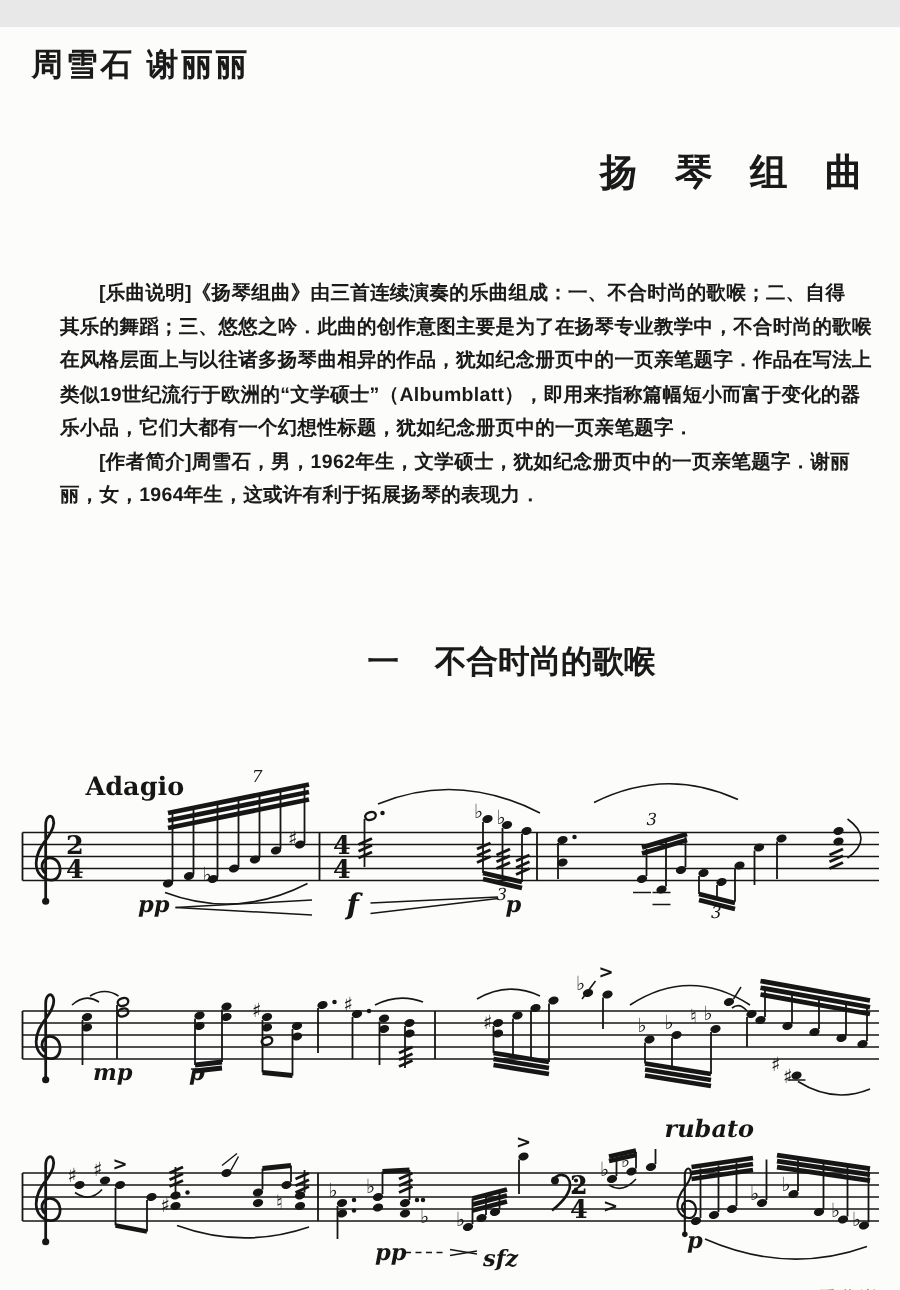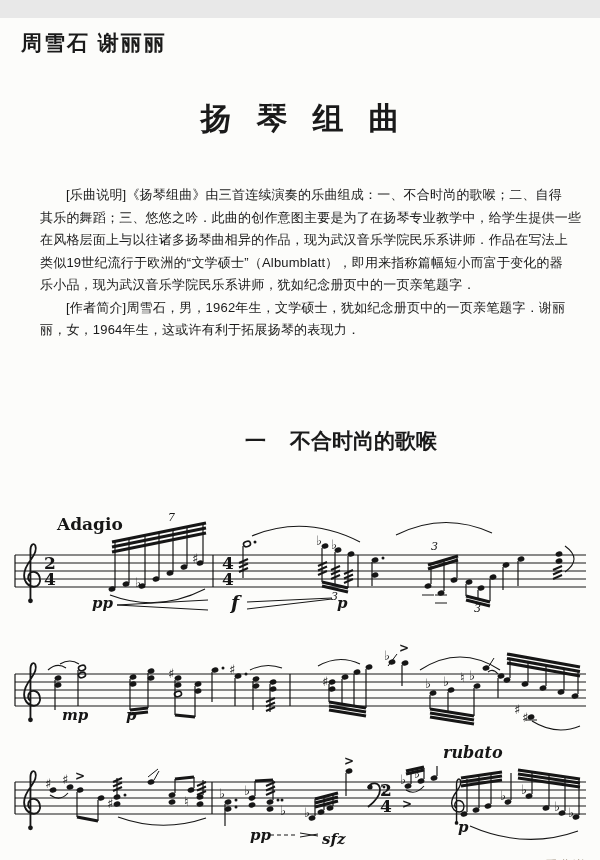--- a/index.html
+++ b/index.html
@@ -1,40 +1,40 @@
 <!DOCTYPE html>
 <html><head>
 <meta charset="utf-8">
 <style>
   html,body{margin:0;padding:0;background:#e8e8e8}
   .page{position:relative;width:600px;height:860px;background:#fcfcfa;font-family:"Liberation Sans",sans-serif;color:#1a1a1a;overflow:hidden;margin:18px auto}
   .authors{position:absolute;top:11px;left:21px;font-size:21px;font-weight:bold;letter-spacing:2px}
-  .title{position:absolute;top:80px;left:0;width:100%;text-align:center;font-size:31px;font-weight:bold;letter-spacing:25px;text-indent:25px;margin:0}
+  .title{position:absolute;top:80px;left:0;width:100%;text-align:right;font-size:25px;font-weight:bold;letter-spacing:25px;text-indent:25px;margin:0}
   .desc{position:absolute;top:166px;left:40px;width:530px}
-  .bline{font-size:13px;font-weight:normal;line-height:22.5px;white-space:nowrap;letter-spacing:0.2px}
+  .bline{font-size:13px;font-weight:bold;line-height:22.5px;white-space:nowrap;letter-spacing:0.2px}
   .bline.ind{text-indent:26px}
   .movement{position:absolute;top:409px;left:0;width:100%;text-align:center;font-size:21px;font-weight:bold;padding-left:82px;box-sizing:border-box;margin:0}
   .movement .num{margin-right:24px}
   #music-svg{position:absolute;top:488px;left:0}
   .watermark{position:absolute;top:839px;left:536px;font-size:13px;display:flex;align-items:center;gap:2px}
   .watermark .wtext{color:#a59787;letter-spacing:1px}
   .watermark .wicon{color:#ed9f35;font-size:14px;line-height:14px}
 </style>
 </head>
 <body>
 
 <div class="page">
   <div class="authors">周雪石 谢丽丽</div>
   <h1 class="title">扬琴组曲</h1>
   <div class="desc">
       <div class="bline ind">[乐曲说明]《扬琴组曲》由三首连续演奏的乐曲组成：一、不合时尚的歌喉；二、自得</div>
-      <div class="bline">其乐的舞蹈；三、悠悠之吟．此曲的创作意图主要是为了在扬琴专业教学中，给学生提供一些</div>
-      <div class="bline">在风格层面上与以往诸多扬琴曲相异的作品，现为武汉音乐学院民乐系讲师．作品在写法上</div>
+      <div class="bline">其乐的舞蹈；三、悠悠之吟．此曲的创作意图主要是为了在扬琴专业教学中，不合时尚的歌喉</div>
+      <div class="bline">在风格层面上与以往诸多扬琴曲相异的作品，犹如纪念册页中的一页亲笔题字．作品在写法上</div>
       <div class="bline">类似19世纪流行于欧洲的“文学硕士”（Albumblatt），即用来指称篇幅短小而富于变化的器</div>
-      <div class="bline">乐小品，现为武汉音乐学院民乐系讲师，犹如纪念册页中的一页亲笔题字．</div>
+      <div class="bline">乐小品，它们大都有一个幻想性标题，犹如纪念册页中的一页亲笔题字．</div>
       <div class="bline ind">[作者简介]周雪石，男，1962年生，文学硕士，犹如纪念册页中的一页亲笔题字．谢丽</div>
       <div class="bline">丽，女，1964年生，这或许有利于拓展扬琴的表现力．</div>
     </div>
   <h2 class="movement"><span class="num">一</span><span>不合时尚的歌喉</span></h2>
   <svg id="music-svg" width="600" height="372" viewBox="0 488 600 372">
       <g>
         <line x1="15" x2="586" y1="537" y2="537" stroke="#161616" stroke-width="1"></line>
         <line x1="15" x2="586" y1="545" y2="545" stroke="#161616" stroke-width="1"></line>
         <line x1="15" x2="586" y1="553" y2="553" stroke="#161616" stroke-width="1"></line>
         <line x1="15" x2="586" y1="561" y2="561" stroke="#161616" stroke-width="1"></line>

